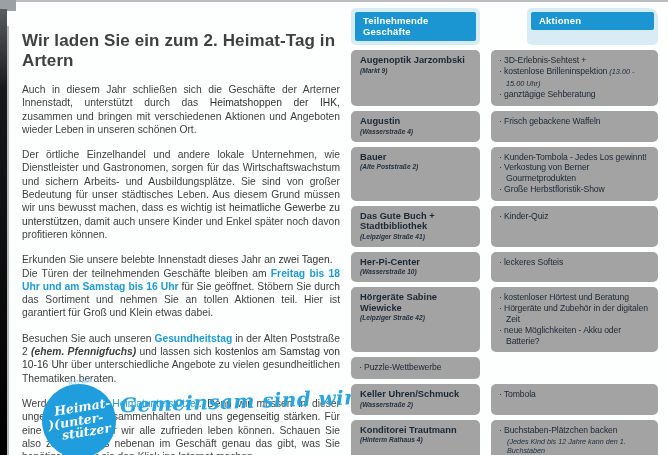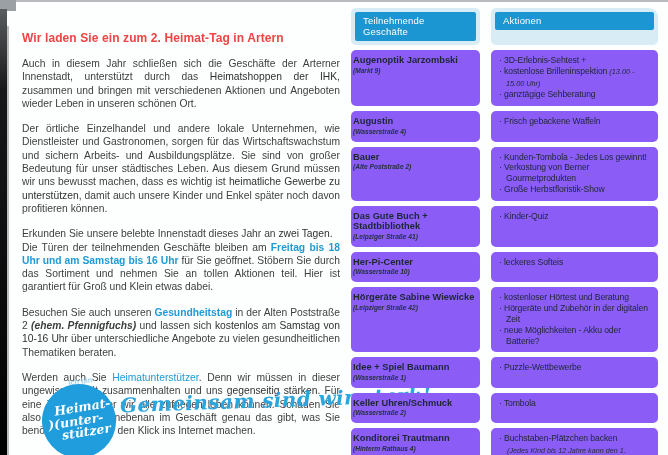--- a/index.html
+++ b/index.html
@@ -7,21 +7,21 @@
         font-family:"Liberation Sans",sans-serif;}
   
   .scan-top{position:absolute;left:0;top:0;width:668px;height:2px;background:#b9bcbe;}
   .scan-corner{position:absolute;left:0;top:0;width:16px;height:11px;background:#9aa0a3;}
   .scan-left{position:absolute;left:0;top:9px;width:7px;height:446px;
              background:linear-gradient(180deg,#5a5d60 0%,#17181a 18%,#0a0a0b 70%,#000);}
   .scan-left2{position:absolute;left:7px;top:26px;width:2px;height:429px;background:rgba(60,65,70,.35);}
 
   
   .left{position:absolute;left:22px;top:31px;width:318px;}
-  .title{color:#ef4444;font-size:12px;font-weight:bold;margin:0 0 12px 0;letter-spacing:.1px;}
+  .title{color:#404040;font-size:17px;font-weight:bold;margin:0 0 12px 0;letter-spacing:.1px;}
   .left p{font-size:10.3px;line-height:13.3px;color:#3e3e3e;text-align:justify;margin:0 0 12px 0;}
   .b{font-weight:normal;color:#303030;}
   .bb{font-weight:bold;color:#1e9ad5;}
   .bl{color:#1e9ad5;}
   .i{font-style:italic;font-weight:bold;}
 
   
   .badge{position:absolute;left:42px;top:374px;width:90px;}
   .badge-pre{color:#a6d7f0;font-size:7.5px;font-weight:bold;margin:0 0 1px 26px;transform:rotate(-8deg);}
   .badge-circle{width:74px;height:74px;border-radius:50%;background:#1f9ddc;
@@ -35,24 +35,24 @@
 
   
   .slogan{position:absolute;left:120px;top:388px;font-family:"DejaVu Serif",serif;
      font-style:italic;font-weight:bold;font-size:20px;color:#2ba5de;transform:rotate(-2deg);
      letter-spacing:.4px;}
 
   
   .tbl{position:absolute;left:351px;top:8px;width:307px;}
   .trow{display:grid;grid-template-columns:129px 167px;column-gap:11px;margin-bottom:5px;}
   .hpanel{background:#d8ecf6;border-radius:5px;padding:4px;}
-  .hpanel.r{border-top-right-radius:9px;}
-  .hbar{background:#1b96d2;color:#ffffff;font-size:9.5px;font-weight:normal;
+  .hpanel.r{border-top-right-radius:9px;margin-left:36px;}
+  .hbar{background:#1b96d2;color:#ffffff;font-size:9.5px;font-weight:bold;
         padding:3px 6px 4px 8px;border-radius:2px;letter-spacing:.2px;}
-  .cell{background:#8b5cf6;border-radius:5px;padding:5px 5px 6px 2px;}
+  .cell{background:#a3a3a3;border-radius:5px;padding:5px 5px 6px 9px;}
   .shop-name{font-size:9.3px;font-weight:bold;color:#1b2733;line-height:10.5px;}
   .shop-addr{font-size:6.6px;font-style:italic;font-weight:bold;color:#24313d;line-height:8px;margin-top:1px;}
   .acts{padding-left:8px;}
   .action{font-size:8.6px;color:#1b2733;line-height:10.8px;letter-spacing:-.1px;
           padding-left:7px;text-indent:-7px;}
   .inote{font-size:7.3px;font-style:italic;letter-spacing:0;}
   .note{font-size:7.2px;font-style:italic;color:#24313d;line-height:8.8px;
         margin:3px 0 0 8px;white-space:pre-line;}
 </style>
 </head>
@@ -152,24 +152,20 @@
             <div class="shop-name">Hörgeräte Sabine Wiewicke</div>
             <div class="shop-addr">(Leipziger Straße 42)</div>
           </div>
           <div class="cell acts">
             <div class="action">· kostenloser Hörtest und Beratung</div>
             <div class="action">· Hörgeräte und Zubehör in der digitalen Zeit</div>
             <div class="action">· neue Möglichkeiten - Akku oder Batterie?</div>
           </div>
         </div>
         <div class="trow">
-          <div class="cell shop">
-            <div class="shop-name">Idee + Spiel Baumann</div>
-            <div class="shop-addr">(Wasserstraße 1)</div>
-          </div>
           <div class="cell acts">
             <div class="action">· Puzzle-Wettbewerbe</div>
           </div>
         </div>
         <div class="trow">
           <div class="cell shop">
             <div class="shop-name">Keller Uhren/Schmuck</div>
             <div class="shop-addr">(Wasserstraße 2)</div>
           </div>
           <div class="cell acts">

